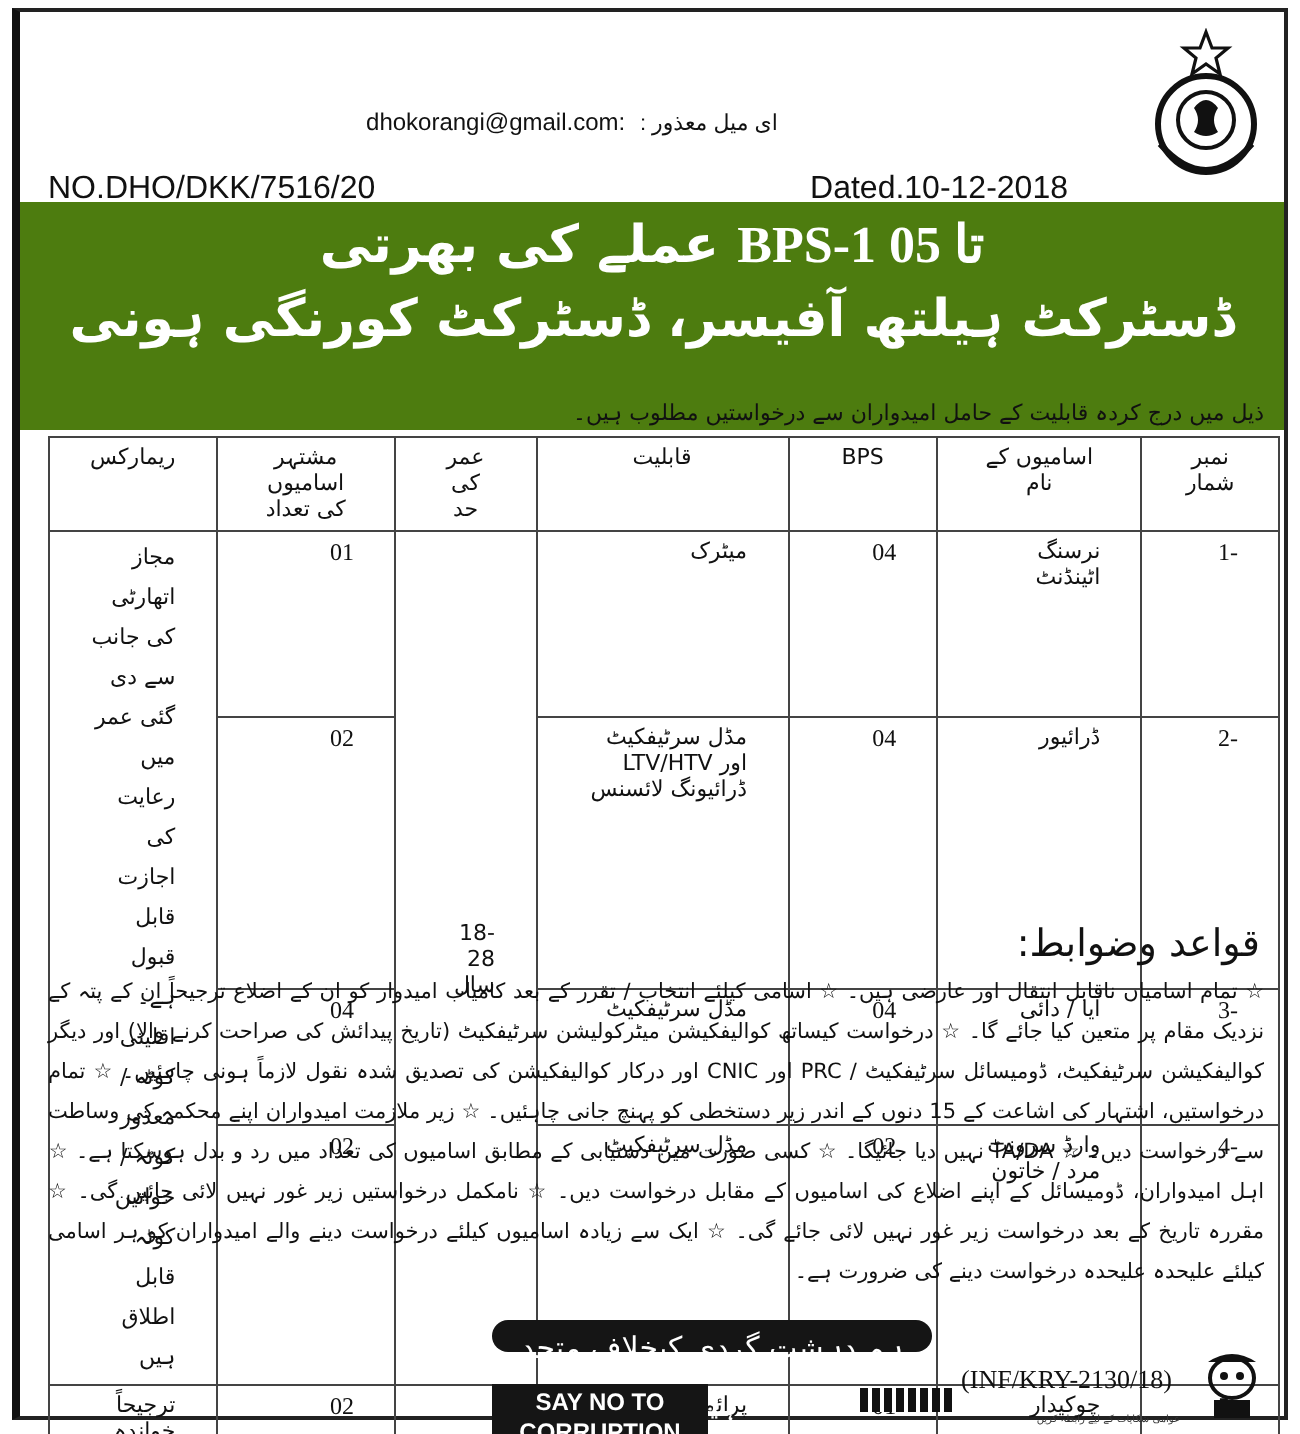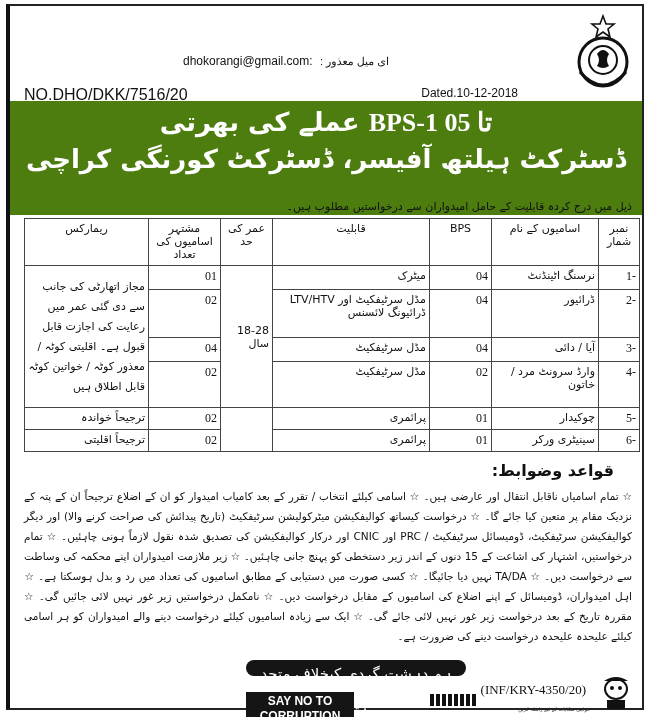--- a/index.html
+++ b/index.html
@@ -3,34 +3,34 @@
 <meta charset="utf-8">
 <style>
   html, body { margin:0; padding:0; background:#fff; }
   body { width:650px; height:717px; position:relative; overflow:hidden; font-family:"DejaVu Sans", sans-serif; color:#111; }
   .frame { position:absolute; left:6px; top:4px; width:638px; height:706px; border:2px solid #222; border-left:4px solid #111; box-sizing:border-box; background:#fff; }
   .ur { direction:rtl; font-family:"DejaVu Sans", sans-serif; }
   .hdr-title { position:absolute; left:0; right:80px; top:10px; text-align:center; font-size:19px; font-weight:bold; }
   .hdr-email { position:absolute; left:0; right:80px; top:48px; text-align:center; font-size:12px; font-family:"Liberation Sans", sans-serif; }
   .hdr-email .u { direction:rtl; unicode-bidi:embed; font-size:11px; margin-left:4px; }
   .ref-no { position:absolute; left:14px; top:80px; font-size:16px; font-family:"Liberation Sans", sans-serif; }
-  .dated { position:absolute; right:124px; top:80px; font-size:12px; font-family:"Liberation Sans", sans-serif; }
+  .dated { position:absolute; right:108px; top:80px; font-size:16px; font-family:"Liberation Sans", sans-serif; }
   .emblem { position:absolute; right:8px; top:8px; width:62px; height:82px; }
   .banner { position:absolute; left:0; right:0; top:95px; height:114px; background:#4d7c0f; color:#fff; text-align:center; }
   .banner .l1 { font-size:26px; font-weight:bold; margin-top:6px; direction:rtl; }
   .banner .l1 .en { font-family:"Liberation Serif", serif; direction:ltr; unicode-bidi:embed; }
   .banner .l2 { font-size:26px; font-weight:bold; margin-top:6px; direction:rtl; }
   .intro { position:absolute; right:10px; top:194px; font-size:11px; direction:rtl; }
   table.posts { position:absolute; left:14px; top:212px; width:616px; border-collapse:collapse; font-size:11px; }
-  table.posts th, table.posts td { border:1px solid #444; vertical-align:top; padding:3px 3px; }
+  table.posts th, table.posts td { border:1px solid #444; vertical-align:top; padding:3px 20px; }
   table.posts th { font-weight:normal; height:40px; }
   table.posts td.num { font-family:Liberation Serif, serif; font-size:12px; }
   .col-sr { width:34px; } .col-name { width:100px; } .col-bps { width:55px; } .col-qual { width:150px; }
   .col-age { width:45px;margin-left:35px; } .col-count { width:65px; } .col-rem { width:auto; }
-  .rules-h { position:absolute; right:28px; top:455px; font-size:16px; font-weight:bold; direction:rtl; }
+  .rules-h { position:absolute; right:12px; top:455px; font-size:19px; font-weight:normal; direction:rtl; }
   .rules { position:absolute; left:14px; right:10px; top:480px; font-size:10.5px; line-height:20px; direction:rtl; text-align:justify; }
   .sign { position:absolute; left:20px; top:650px; width:210px; text-align:center; direction:rtl; }
   .sign .lbl { font-size:11px; }
   .sign .t1 { font-size:17px; font-weight:bold; }
   .sign .t2 { font-size:12px; margin-top:8px; }
   .terror { position:absolute; left:236px; top:654px; width:220px; height:16px; background:#151515; color:#fff; border-radius:14px; text-align:center; line-height:28px; font-size:15px; direction:rtl; }
   .corruption { position:absolute; left:236px; top:686px; width:108px; height:32px; background:#151515; color:#fff; text-align:center; font-family:"Liberation Sans", sans-serif; font-weight:bold; font-size:12px; line-height:15px; padding-top:2px; box-sizing:border-box; }
   .inf { position:absolute; right:56px; top:676px; font-family:"Liberation Serif", serif; font-size:13px; }
   .tiny { position:absolute; left:350px; top:700px; width:230px; font-size:5px; color:#333; direction:rtl; }
   .barcode { position:absolute; left:420px; top:688px; width:46px; height:12px; background:repeating-linear-gradient(90deg,#111 0 4px,#fff 4px 6px); }
@@ -54,21 +54,21 @@
     <circle cx="31" cy="46" r="14" fill="none" stroke="#111" stroke-width="2"></circle>
     <path d="M25 40 q6 -8 12 0 q-4 6 0 12 q-6 4 -12 0 q4 -6 0 -12z" fill="#111"></path>
     <path d="M8 58 q23 26 46 0" fill="none" stroke="#111" stroke-width="3"></path>
   </svg>
 
   <div class="banner">
     <div class="l1">
       <span class="en">BPS-1 تا 05</span>
       <span>عملے کی بھرتی</span>
     </div>
-    <div class="l2">ڈسٹرکٹ ہیلتھ آفیسر، ڈسٹرکٹ کورنگی کراچی</div>
+    <div class="l2">ڈسٹرکٹ ہیلتھ آفیسر، ڈسٹرکٹ کورنگی ہونی</div>
   </div>
 
   <div class="intro">ذیل میں درج کردہ قابلیت کے حامل امیدواران سے درخواستیں مطلوب ہیں۔</div>
 
   <table class="posts ur">
     <thead>
       <tr>
         <th class="col-sr">نمبر شمار</th>
         <th class="col-name">اسامیوں کے نام</th>
         <th class="col-bps">BPS</th>
@@ -132,21 +132,21 @@
 
   <div class="rules-h">قواعد وضوابط:</div>
   <div class="rules">☆ تمام اسامیاں ناقابل انتقال اور عارضی ہیں۔ ☆ اسامی کیلئے انتخاب / تقرر کے بعد کامیاب امیدوار کو ان کے اضلاع ترجیحاً ان کے پتہ کے نزدیک مقام پر متعین کیا جائے گا۔ ☆ درخواست کیساتھ کوالیفکیشن میٹرکولیشن سرٹیفکیٹ (تاریخ پیدائش کی صراحت کرنے والا) اور دیگر کوالیفکیشن سرٹیفکیٹ، ڈومیسائل سرٹیفکیٹ / PRC اور CNIC اور درکار کوالیفکیشن کی تصدیق شدہ نقول لازماً ہونی چاہئیں۔ ☆ تمام درخواستیں، اشتہار کی اشاعت کے 15 دنوں کے اندر زیر دستخطی کو پہنچ جانی چاہئیں۔ ☆ زیر ملازمت امیدواران اپنے محکمہ کی وساطت سے درخواست دیں۔ ☆ TA/DA نہیں دیا جائیگا۔ ☆ کسی صورت میں دستیابی کے مطابق اسامیوں کی تعداد میں رد و بدل ہوسکتا ہے۔ ☆ اہل امیدواران، ڈومیسائل کے اپنے اضلاع کی اسامیوں کے مقابل درخواست دیں۔ ☆ نامکمل درخواستیں زیر غور نہیں لائی جائیں گی۔ ☆ مقررہ تاریخ کے بعد درخواست زیر غور نہیں لائی جائے گی۔ ☆ ایک سے زیادہ اسامیوں کیلئے درخواست دینے والے امیدواران کو ہر اسامی کیلئے علیحدہ علیحدہ درخواست دینے کی ضرورت ہے۔</div>
 
 
   <div class="terror">ہم دہشت گردی کیخلاف متحد ہیں</div>
   <div class="corruption">SAY NO TO CORRUPTION</div>
 
   <div class="barcode"></div>
   <div class="tiny">عوامی شکایات کے لیے رابطہ کریں</div>
-  <div class="inf">(INF/KRY-4350/20)</div>
+  <div class="inf">(INF/KRY-2130/18)</div>
 
   <svg class="mascot" viewBox="0 0 36 36">
     <ellipse cx="18" cy="13" rx="11" ry="10" fill="none" stroke="#111" stroke-width="2"></ellipse>
     <circle cx="14" cy="12" r="2" fill="#111"></circle>
       <circle cx="22" cy="12" r="2" fill="#111"></circle>
     <path d="M6 5 q12 -8 24 0" fill="#111"></path>
     <rect x="9" y="24" width="18" height="9" fill="#111"></rect>
   </svg>
 </div>
 

